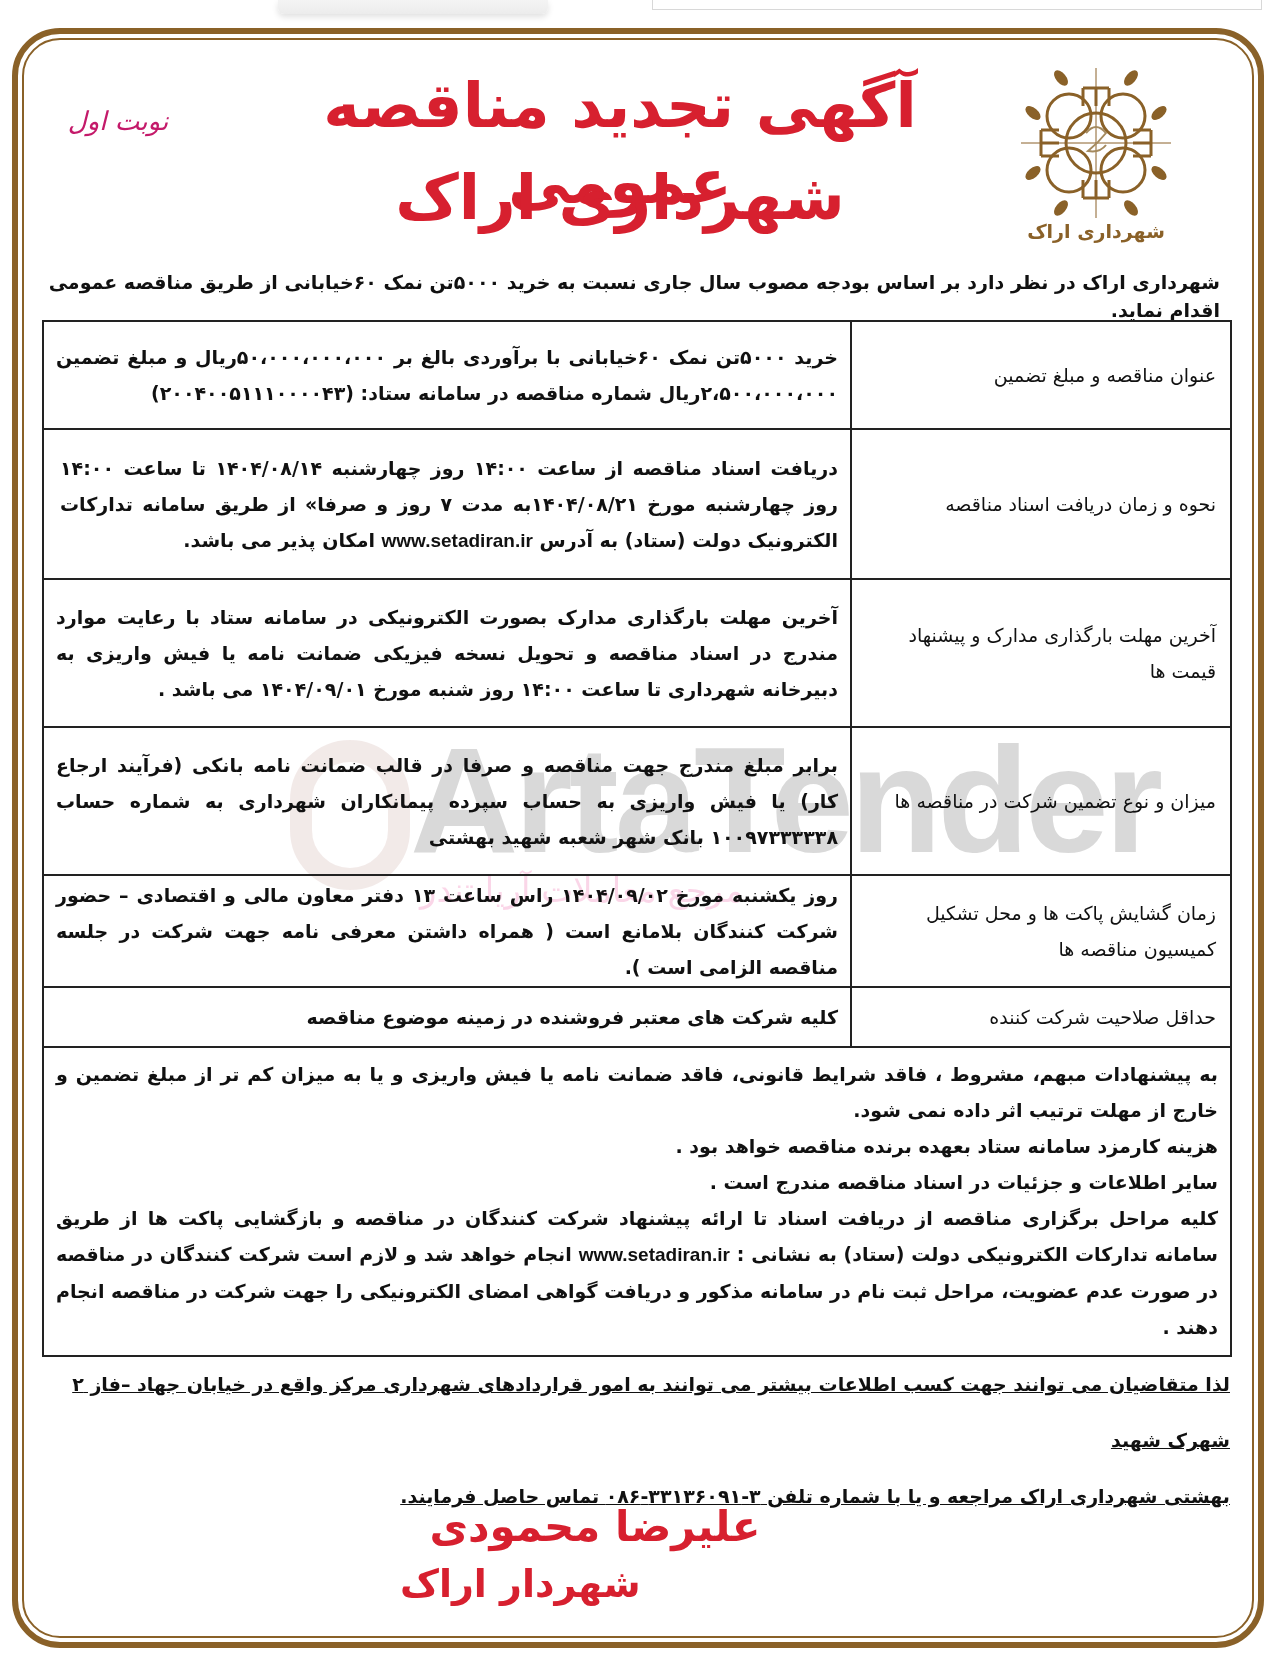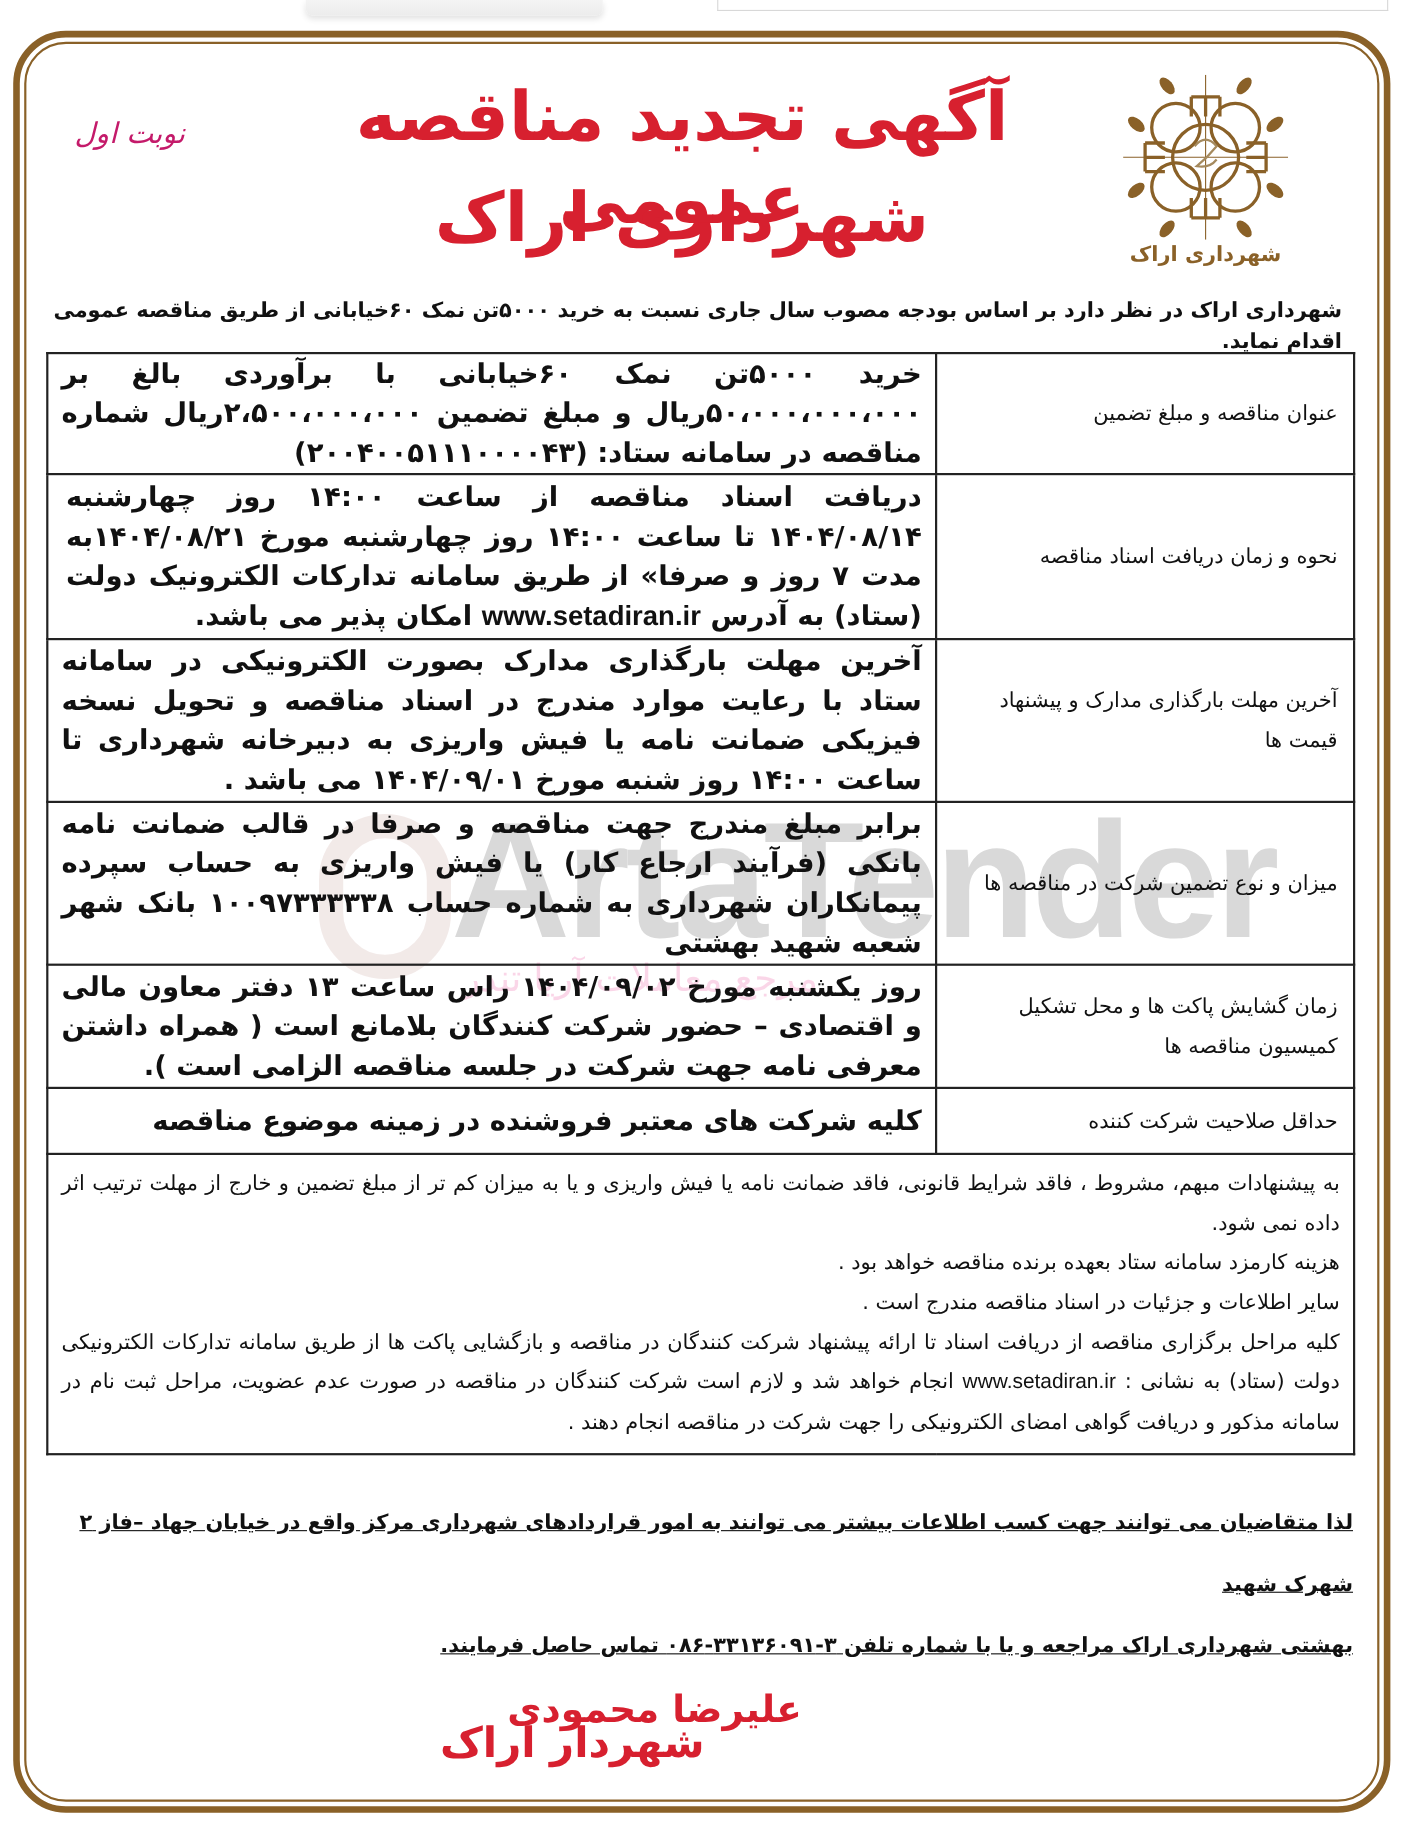--- a/index.html
+++ b/index.html
@@ -60,31 +60,31 @@
       position: absolute; left: 42px; top: 320px; width: 1190px;
       border-collapse: collapse; direction: rtl;
     }
     .tbl td {
       border: 2.5px solid #222; vertical-align: middle; direction: rtl; text-align: right;
     }
     .tbl td.label {
       width: 380px; padding: 0 14px; font-size: 19px; line-height: 36px; color: #111;
     }
     .tbl td.value {
-      padding: 0 12px; font-size: 25px; font-weight: bold; line-height: 36px; color: #111;
+      padding: 0 12px; font-size: 19px; font-weight: bold; line-height: 36px; color: #111;
       text-align: justify; text-align-last: right;
     }
     .tbl tr.r1 td { height: 108px; }
     .tbl tr.r2 td { height: 150px; padding-left: 16px; }
     .tbl tr.r3 td { height: 148px; }
     .tbl tr.r4 td { height: 148px; }
     .tbl tr.r5 td { height: 112px; }
     .tbl tr.r6 td { height: 60px; }
     .tbl td.notes {
-      padding: 8px 12px 10px; font-size: 19px; font-weight: normal; line-height: 36px;
+      padding: 8px 12px 10px; font-size: 19px; font-weight: bold; line-height: 36px;
     }
     .notes p { margin: 0; text-align: justify; text-align-last: right; }
     .latin { direction: ltr; unicode-bidi: embed; font-family: "Liberation Sans", sans-serif; }
 
     
     .watermark {
       position: absolute; left: 290px; top: 720px; width: 700px; height: 200px;
       pointer-events: none; opacity: 0.22;
     }
     .wm-text {
@@ -99,21 +99,21 @@
       position: absolute; left: 130px; top: 150px; font-size: 34px; color: #ec4899; direction: rtl;
     }
 
     .contact {
       position: absolute; left: 40px; top: 1356px; width: 1190px; direction: rtl; text-align: right;
       font-size: 19px; font-weight: bold; line-height: 56px; text-decoration: underline;
     }
 
     .signer-name {
       position: absolute; left: 400px; top: 1502px; width: 390px; text-align: center;
-      font-size: 34px; font-weight: bold; color: #d7202f; direction: rtl; margin-top: 32px;
+      font-size: 42px; font-weight: bold; color: #d7202f; direction: rtl;
     }
     .signer-title {
       position: absolute; left: 400px; top: 1562px; width: 390px; text-align: left;
       font-size: 38px; font-weight: bold; color: #d7202f; direction: rtl;
     }
   </style>
 </head>
 <body>
 
 <div class="top-shadow-box"></div>

